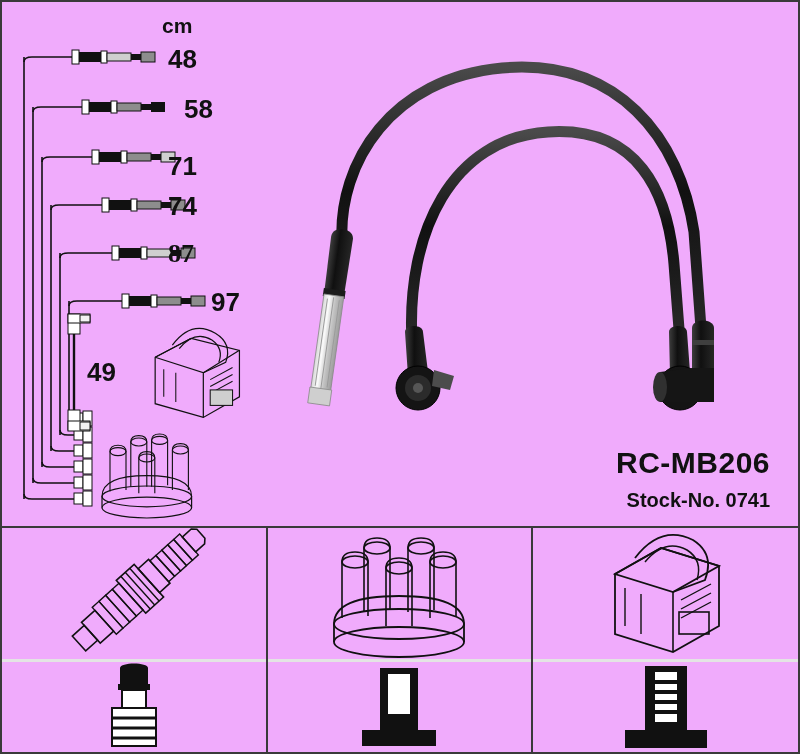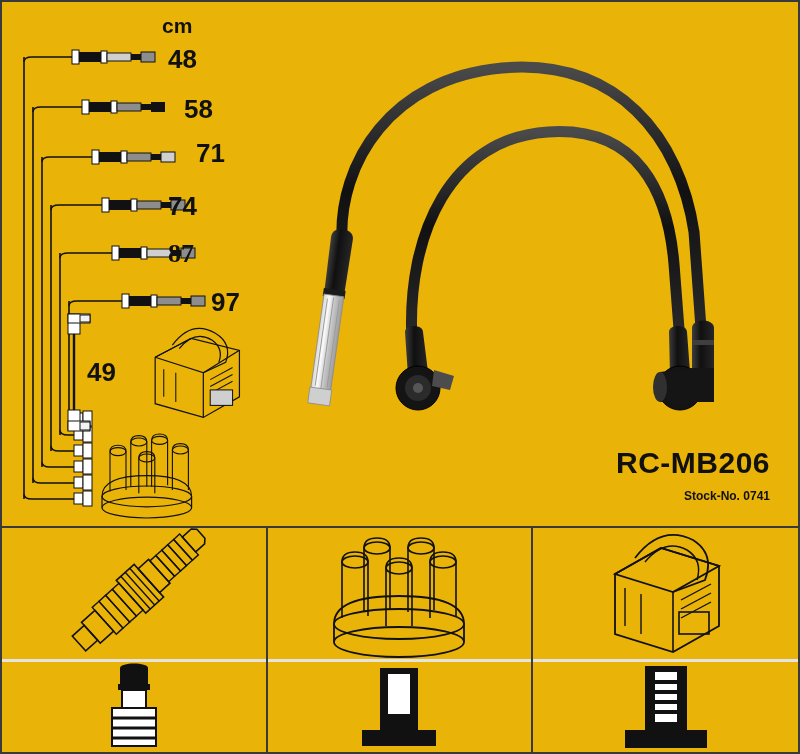--- a/index.html
+++ b/index.html
@@ -1,17 +1,17 @@
 <!DOCTYPE html>
 <html><head>
 <meta charset="utf-8">
 <style>
   html,body{margin:0;padding:0;background:#fff;}
   body{width:800px;height:754px;font-family:"Liberation Sans",sans-serif;overflow:hidden;}
-  .sheet{position:relative;width:800px;height:754px;box-sizing:border-box;border:2px solid #3a3a3a;background:#eab308;}
+  .sheet{position:relative;width:800px;height:754px;box-sizing:border-box;border:2px solid #3a3a3a;background:#f0abfc;}
 
   
   .top{position:absolute;left:0;top:0;width:796px;height:524px;}
   .divider-h{position:absolute;left:0;top:524px;width:796px;height:2px;background:#3a3a3a;}
   .panels{position:absolute;left:0;top:526px;width:796px;height:224px;}
   .vdiv{position:absolute;top:0;width:2px;height:224px;background:#3a3a3a;}
   .vdiv.a{left:264px;} .vdiv.b{left:529px;}
   .faint-h{position:absolute;left:0;top:131px;width:796px;height:3px;background:#e4e4e4;}
   .panel{position:absolute;top:0;height:224px;}
   .panel.p1{left:0;width:264px;}
@@ -27,21 +27,21 @@
 
   svg{display:block;}
   .ln{fill:none;stroke:#111;}
   .blk{fill:#111;}
   .gry{fill:#8d8d8d;}
   .lgry{fill:#cfcfcf;}
   .wht{fill:#fff;stroke:#111;stroke-width:1;}
 
   
   .prodname{position:absolute;right:28px;top:444px;font-size:30px;font-weight:bold;color:#111;letter-spacing:.5px;}
-  .stockno{position:absolute;right:28px;top:487px;font-size:12px;font-weight:bold;color:#111;}
+  .stockno{position:absolute;right:28px;top:487px;font-size:20px;font-weight:bold;color:#111;}
 </style>
 </head>
 <body>
 
 <div class="sheet">
 
   <div class="top">
 
     <div class="cmhdr">cm</div>
 
@@ -177,21 +177,21 @@
           <path d="M88,70 L88,20 Q88,12 98,12 Q108,12 108,20 L108,70"></path>
           <ellipse cx="98" cy="20" rx="10" ry="5"></ellipse>
           <path d="M46,74 L46,30 Q46,22 56,22 Q66,22 66,30 L66,74"></path>
           <ellipse cx="56" cy="30" rx="10" ry="5"></ellipse>
         </g>
       </g>
     </svg>
 
     <div class="len" style="left:166px;top:42px;text-align:center;">48</div>
     <div class="len" style="left:166px;top:92px;margin-left:16px;">58</div>
-    <div class="len" style="left:166px;top:136px;margin-left:28px;">71</div>
+    <div class="len" style="left:166px;top:149px;">71</div>
     <div class="len" style="left:166px;top:189px;">74</div>
     <div class="len" style="left:166px;top:237px;font-family:Liberation Serif, serif;">87</div>
     <div class="len" style="left:166px;top:285px;margin-left:43px;">97</div>
     <div class="len49">49</div>
 
     <svg width="500" height="420" viewBox="0 0 500 420" style="position:absolute;left:300px;top:40px;">
       <defs>
         <linearGradient id="blkwire" x1="0" y1="0" x2="0" y2="1">
           <stop offset="0" stop-color="#4a4a4a"></stop>
           <stop offset="0.45" stop-color="#111"></stop>

